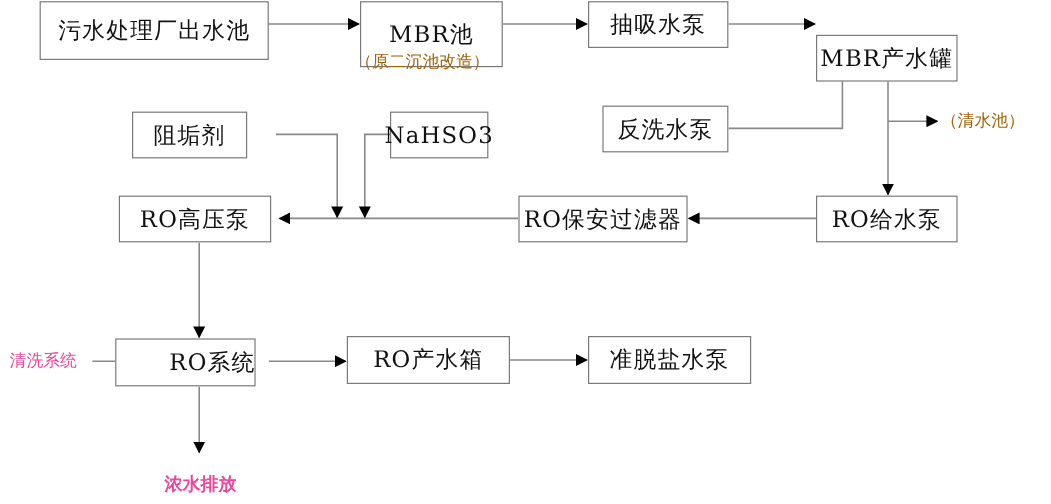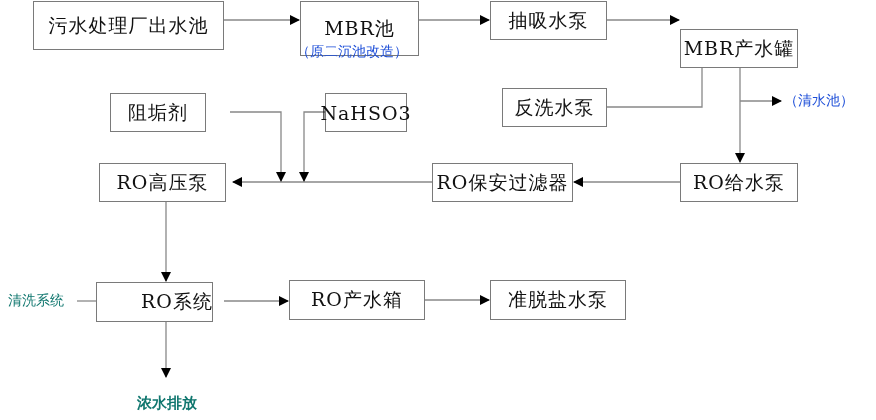--- a/index.html
+++ b/index.html
@@ -2,22 +2,22 @@
 <html><head>
 <meta charset="utf-8">
 <style>
   html, body { margin: 0; padding: 0; background: #ffffff; }
   body { width: 876px; height: 420px; position: relative; overflow: hidden;
          font-family: "DejaVu Serif", "Liberation Serif", serif; color: #111; }
   #diagram { position: absolute; left: 0; top: 0; }
   .box { position: absolute; box-sizing: border-box; border: 1.3px solid #7a7a7a;
          background: #fff; display: flex; align-items: center; justify-content: center;
          font-size: 19px; white-space: nowrap; letter-spacing: 1px; }
-  .label { position: absolute; font-size: 14px; white-space: nowrap; color: #0f766e; }
-  .caption { position: absolute; font-size: 14px; white-space: nowrap; color: #1d4ed8; }
+  .label { position: absolute; font-size: 14px; white-space: nowrap; color: #ec4899; }
+  .caption { position: absolute; font-size: 14px; white-space: nowrap; color: #a16207; }
 </style>
 </head>
 <body>
 
 <svg id="diagram" width="876" height="420" viewBox="0 0 876 420">
   <defs>
     <marker id="ah" markerWidth="10" markerHeight="10" refX="9" refY="5" orient="auto" markerUnits="userSpaceOnUse">
       <path d="M0,0 L10,5 L0,10 z" fill="#000"></path>
     </marker>
   </defs>

